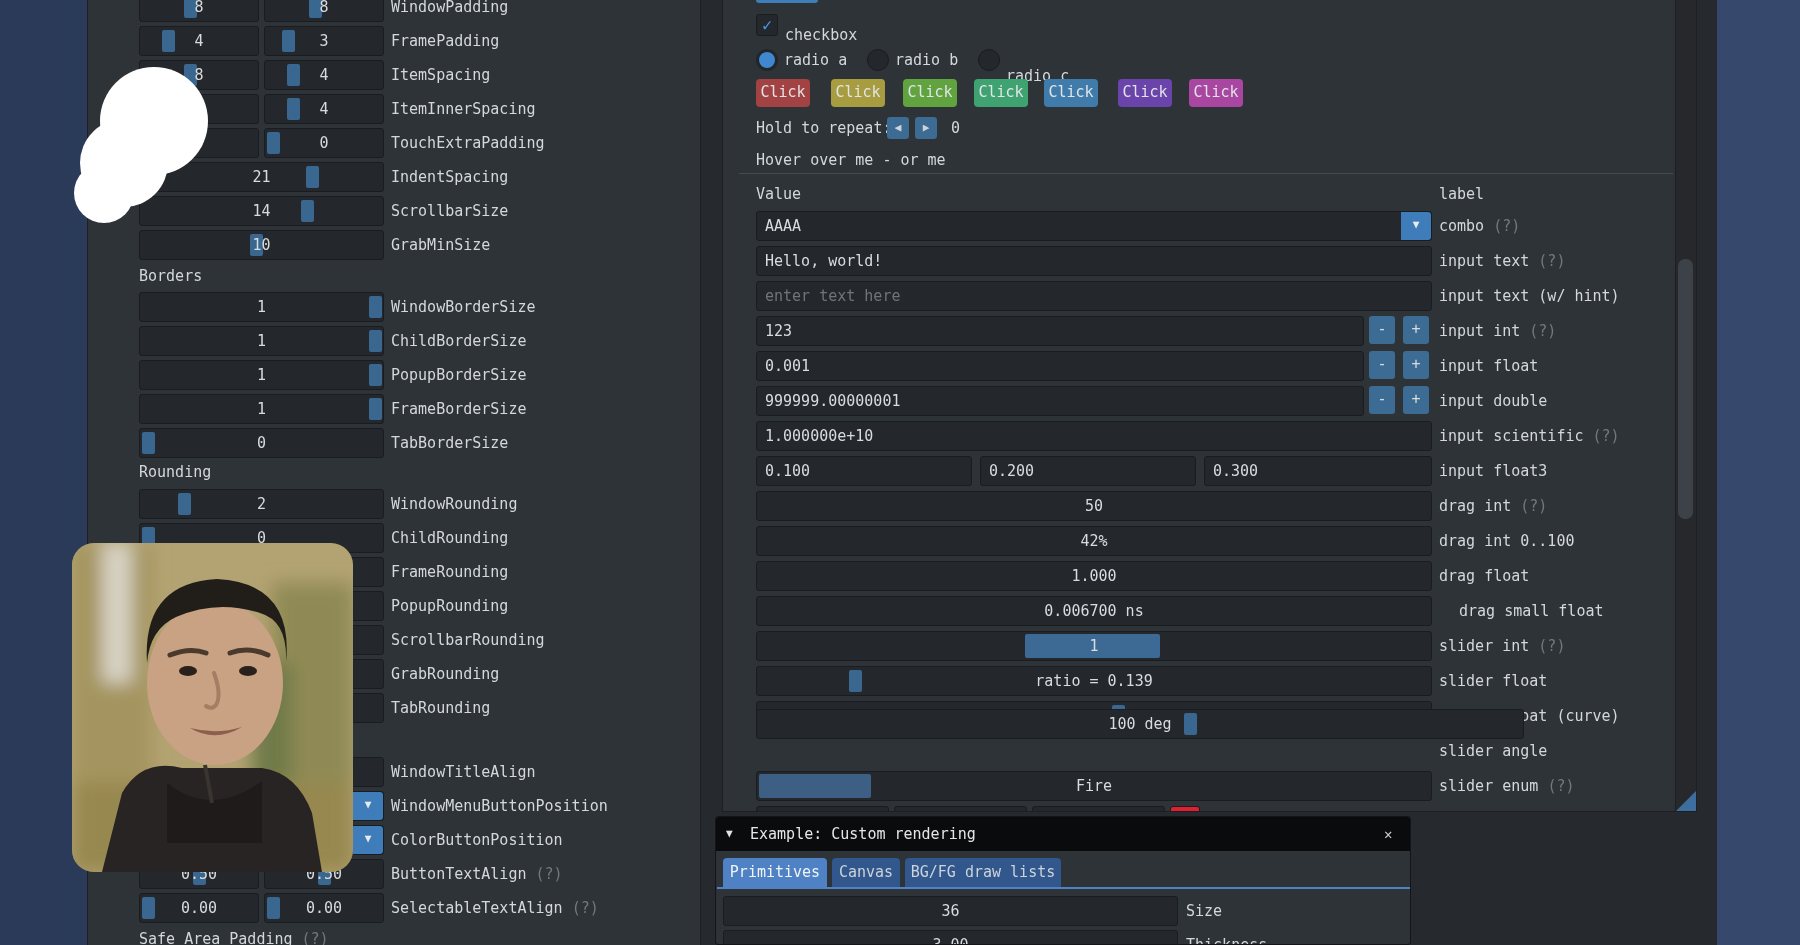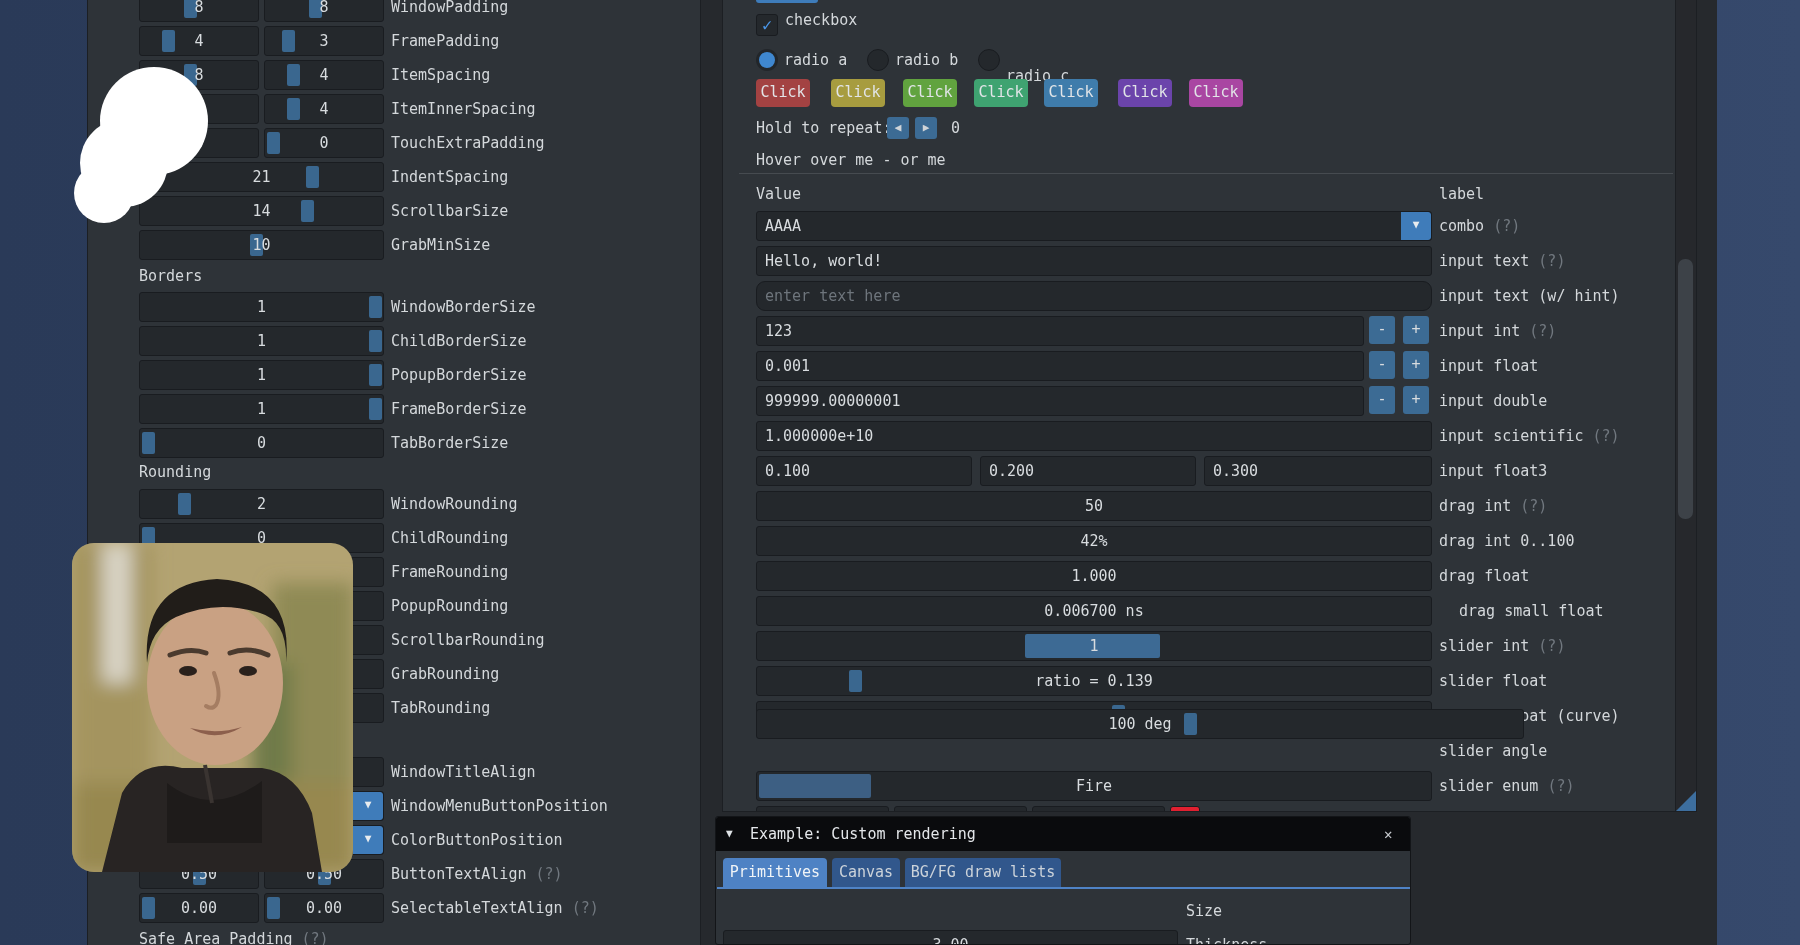--- a/index.html
+++ b/index.html
@@ -240,21 +240,21 @@
       <span class="lbl" style="left:303px;top:894px;"><span>SelectableTextAlign</span> <span class="help">(?)</span></span>
     </div>
     <div class="hdr" style="left:51px;top:930px;"><span>Safe Area Padding</span> <span class="help">(?)</span></div>
   </div>
 
   <div class="win" style="left:722px;top:-2px;width:975px;height:814px;">
 
     <div style="position:absolute;left:33px;top:-6px;width:62px;height:10px;background:#3e7cba;border-radius:3px;"></div>
 
     <span class="chk" style="left:33px;top:15px;"><span>✓</span></span>
-    <span class="rowtxt" style="left:62px;top:10px;">checkbox</span>
+    <span class="rowtxt" style="left:62px;top:25px;">checkbox</span>
 
     <span class="radio on" style="left:33px;top:50px;"></span>
     <span class="rowtxt" style="left:61px;top:50px;">radio a</span>
     <span class="radio" style="left:144px;top:50px;"></span>
     <span class="rowtxt" style="left:172px;top:50px;">radio b</span>
     <span class="radio" style="left:255px;top:50px;"></span>
     <span class="rowtxt" style="left:283px;top:50px;margin-top:16px;">radio c</span>
 
     <span class="click-btn" style="left:33px;top:80px;background:#a34242;">Click</span>
     <span class="click-btn" style="left:108px;top:80px;background:#a79c3f;">Click</span>
@@ -280,21 +280,21 @@
       <span class="val left">AAAA</span>
       <span class="combo-btn">▼</span>
     </div>
     <span class="lbl" style="left:716px;top:212px;"><span>combo</span> <span class="help">(?)</span></span>
 
     <div class="frame" style="left:33px;top:247px;width:676px;">
         <span class="val left">Hello, world!</span>
       </div>
     <span class="lbl" style="left:716px;top:247px;"><span>input text</span> <span class="help">(?)</span></span>
 
-    <div class="frame" style="left:33px;top:282px;width:676px;border-radius:9px;">
+    <div class="frame" style="left:33px;top:282px;width:676px;">
         <span class="val left dim">enter text here</span>
       </div>
     <span class="lbl" style="left:716px;top:282px;">input text (w/ hint)</span>
 
     <div class="frame" style="left:33px;top:317px;width:608px;">
         <span class="val left">123</span>
       </div>
     <span class="sq-btn" style="left:646px;top:317px;">-</span>
     <span class="sq-btn" style="left:680px;top:317px;">+</span>
     <span class="lbl" style="left:716px;top:317px;"><span>input int</span> <span class="help">(?)</span></span>
@@ -394,20 +394,23 @@
     <div class="titlebar">
       <span style="position:absolute;left:10px;top:0;line-height:34px;font-size:11px;color:#dfe3e6;">▼</span>
       <span style="position:absolute;left:34px;top:0;line-height:34px;">Example: Custom rendering</span>
       <span style="position:absolute;left:668px;top:0;line-height:34px;color:#c9cdd1;font-size:14px;">✕</span>
     </div>
     <span class="tab active" style="left:7px;top:41px;width:104px;">Primitives</span>
     <span class="tab" style="left:116px;top:41px;width:68px;">Canvas</span>
     <span class="tab" style="left:189px;top:41px;width:156px;">BG/FG draw lists</span>
     <div style="position:absolute;left:1px;top:70px;width:693px;height:2px;background:#4f83c6;"></div>
 
+    <div class="frame" style="left:7px;top:79px;width:455px;">
+        <span class="val">36</span>
+      </div>
     <span class="lbl" style="left:470px;top:79px;">Size</span>
 
     <div class="frame" style="left:7px;top:113px;width:455px;">
         <span class="val">3.00</span>
       </div>
     <span class="lbl" style="left:470px;top:113px;">Thickness</span>
   </div>
 
   <svg width="150" height="160" viewBox="0 0 150 160" style="position:absolute;left:72px;top:65px;">
     <g fill="#ffffff">

